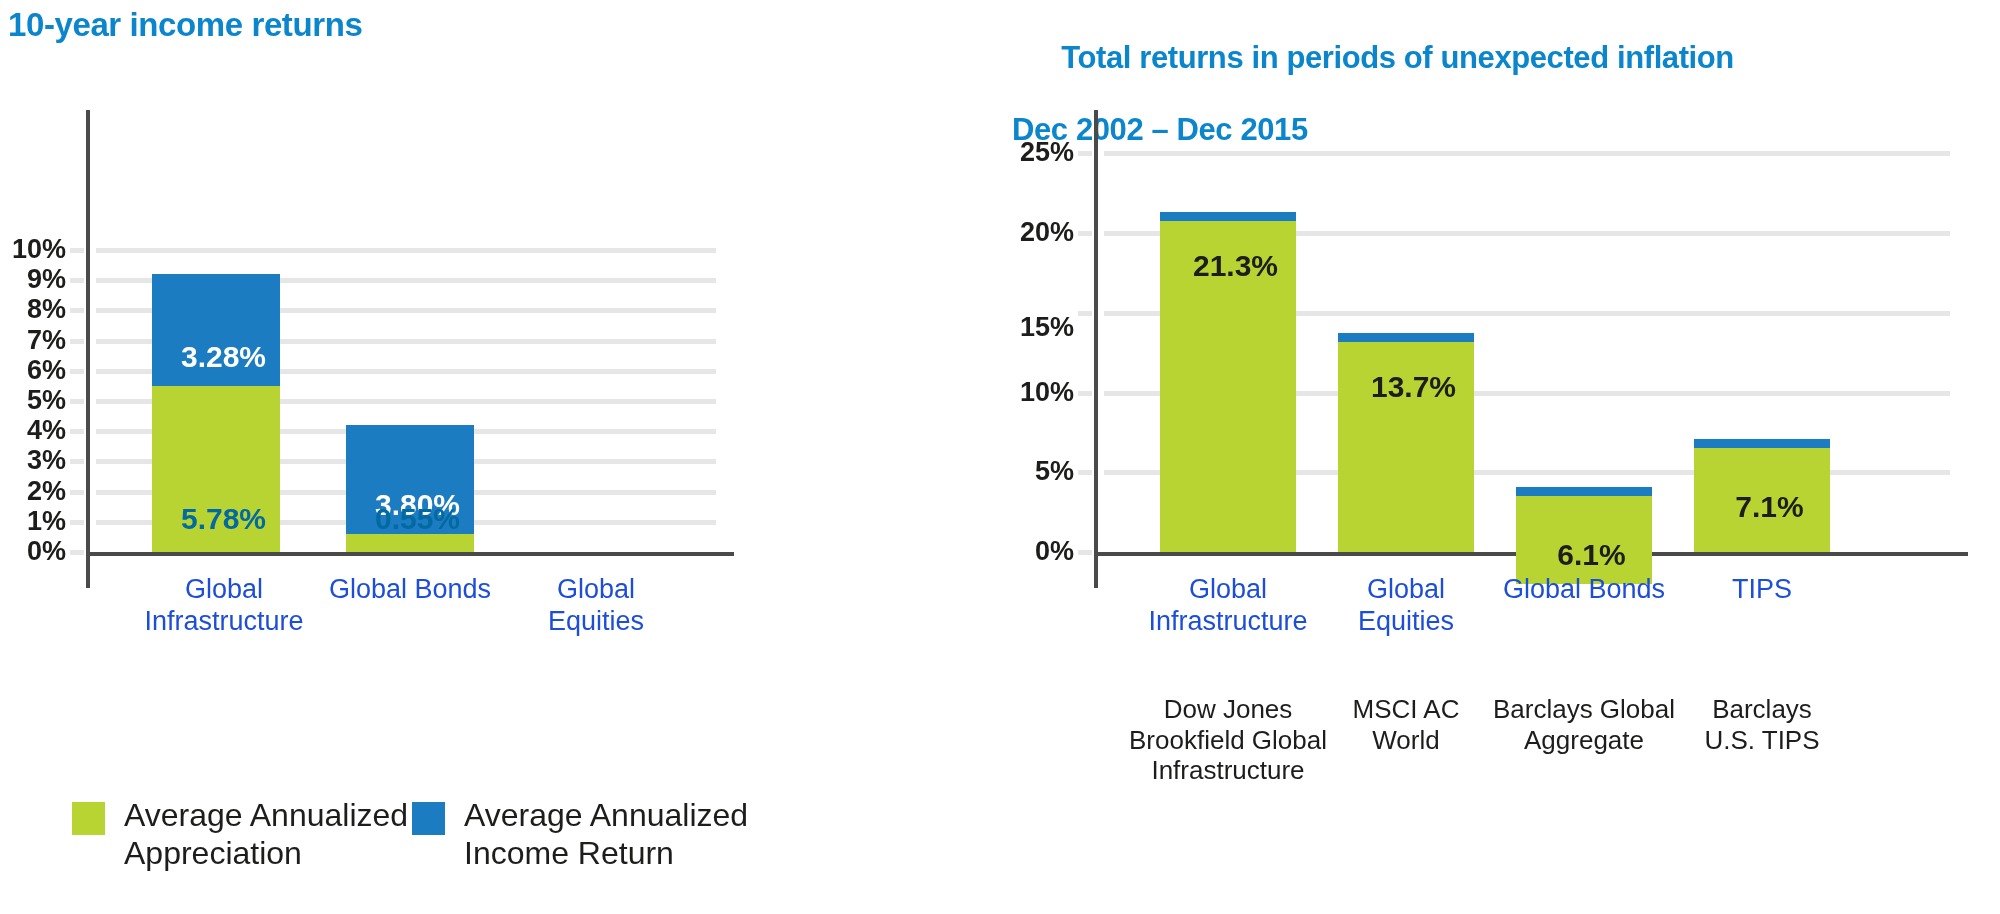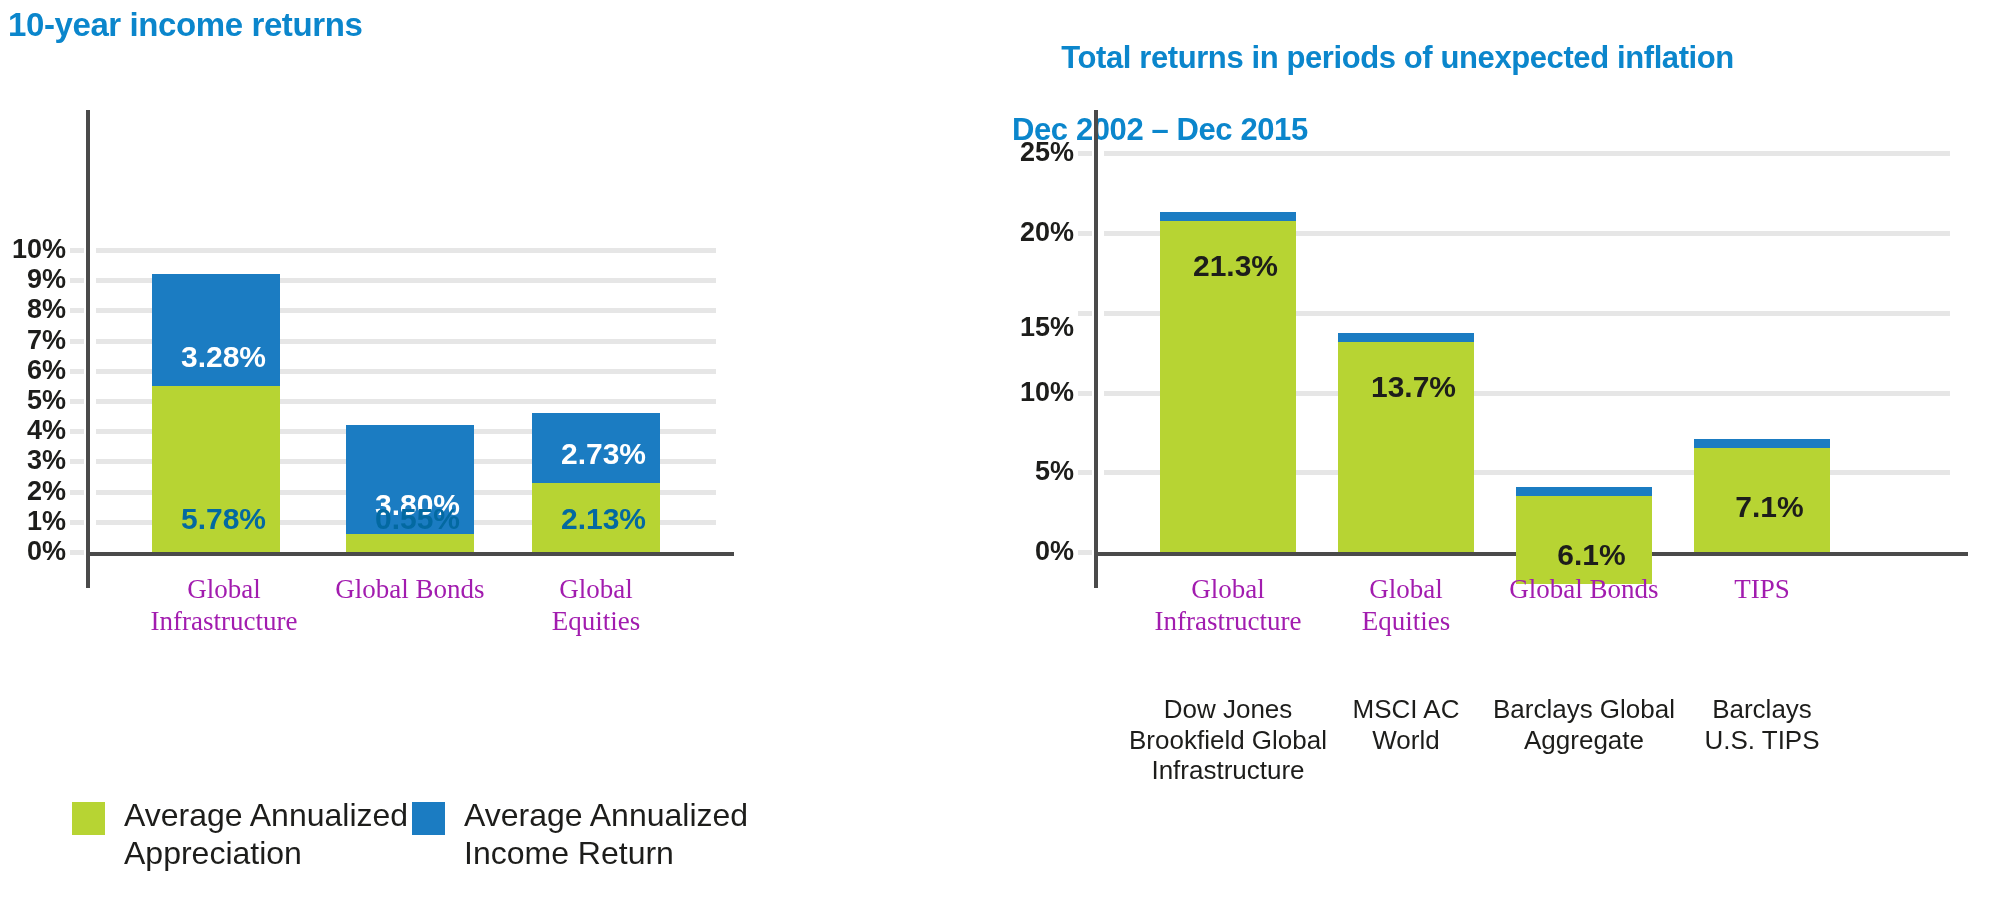--- a/index.html
+++ b/index.html
@@ -97,22 +97,22 @@
   }
   .label-on-dark  { color: #ffffff; }
   .label-on-light { color: #0369a1; }
   .label-dark     { color: #1d1d1b; }
 
   
   .cat-label {
     position: absolute;
     text-align: center;
     font-size: 27px;
-    color: #a21caf;
-    font-family: Liberation Serif, serif;
+    color: #1d4ed8;
+    font-family: Liberation Sans, sans-serif;
     line-height: 1.18;
   }
   .cat-sub {
     position: absolute;
     text-align: center;
     font-size: 26px;
     color: #1d1d1b;
     font-family: "Liberation Sans", sans-serif;
     line-height: 1.18;
   }
@@ -191,28 +191,20 @@
 Infrastructure</div>
         <div class="bar-stack" style="left:346px; top:325.15999999999997px; width:128px; height:126.84px;">
           <div class="seg seg-blue" style="top:0px; height:108.72px;">
             <div class="bar-label label-on-dark" style="top:64.72px;">3.80%</div>
           </div>
           <div class="seg seg-green" style="top:108.72px; height:18.119999999999997px;">
             <div class="bar-label label-on-light" style="top:-29.880000000000003px;">0.55%</div>
           </div>
         </div>
         <div class="cat-label" style="left:270px; top:474px; width:280px; white-space:pre-line;">Global Bonds</div>
-        <div class="bar-stack" style="left:532px; top:313.08000000000004px; width:128px; height:138.92px;">
-          <div class="seg seg-blue" style="top:0px; height:69.46px;">
-            <div class="bar-label label-on-dark" style="top:25.459999999999994px;">2.73%</div>
-          </div>
-          <div class="seg seg-green" style="top:69.46px; height:69.46px;">
-            <div class="bar-label label-on-light" style="top:21.459999999999994px;">2.13%</div>
-          </div>
-        </div>
         <div class="cat-label" style="left:456px; top:474px; width:280px; white-space:pre-line;">Global
 Equities</div>
       </div>
 
     <div class="legend-item" style="left:72px; top:796px; width:360px;">
       <span class="legend-swatch" style="background:#b7d433;"></span>
       <span class="legend-text">Average Annualized
 Appreciation</span>
     </div>
     <div class="legend-item" style="left:412px; top:796px; width:360px;">

